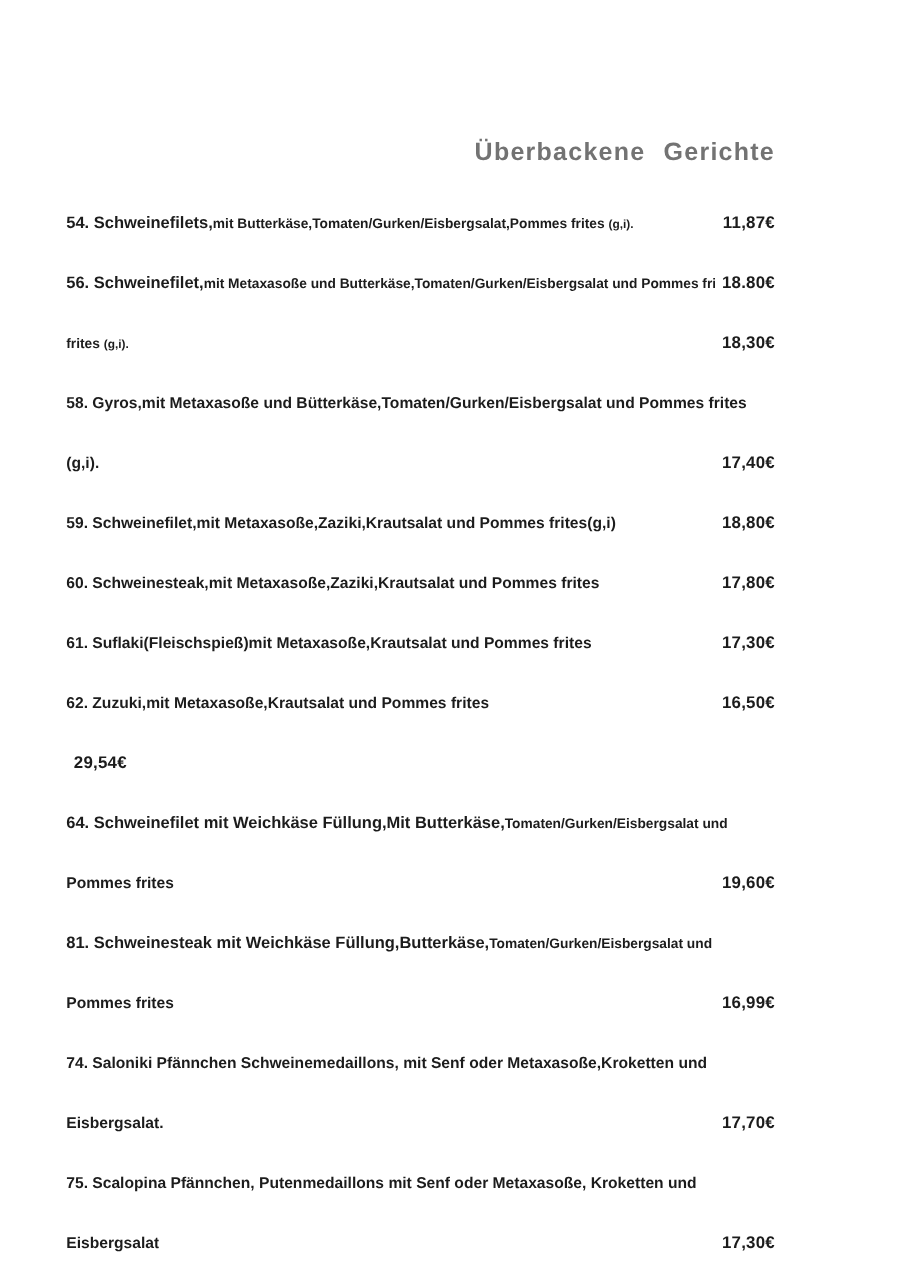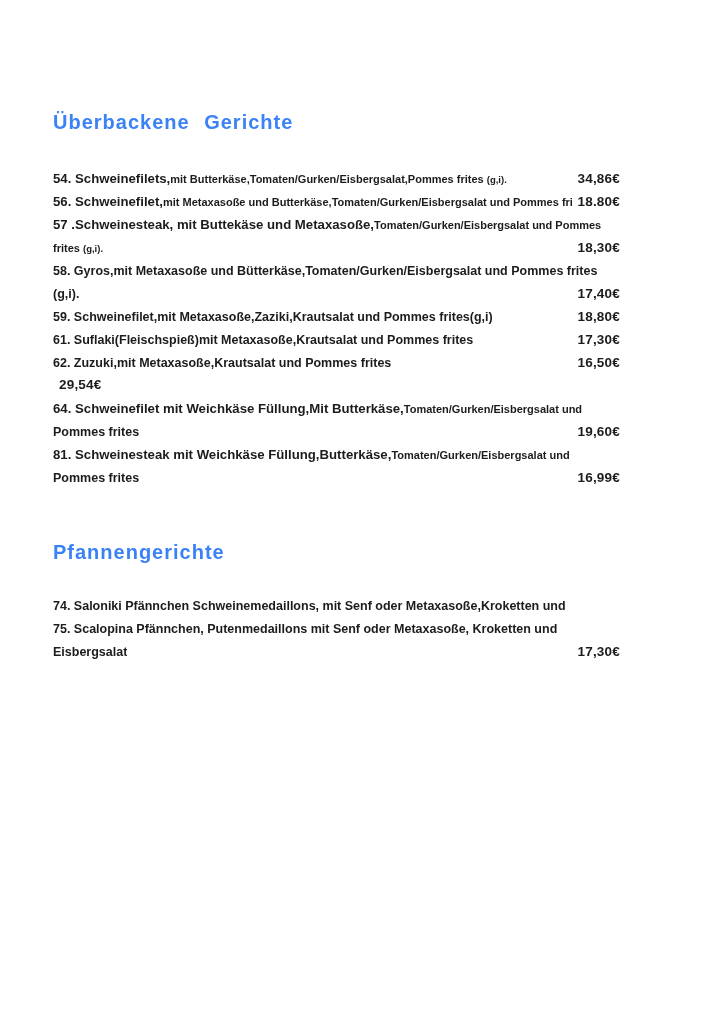--- a/index.html
+++ b/index.html
@@ -18,36 +18,37 @@
     left:53px;
     top:0;
     width:567px;
     padding-top:103px;
     box-sizing:content-box;
   }
   .section-title{
     margin:0;
     font-size:20px;
     line-height:38px;
-    text-align:left;
+    text-align:right;
     font-weight:700;
     letter-spacing:1px;
     word-spacing:8px;
-    color:#3b82f6;
+    color:#737373;
   }
   .section-title.second{margin-top:45px;}
   .items{margin-top:25px;}
   .items.second{margin-top:22px;}
   .line{
     display:flex;
     justify-content:space-between;
     align-items:baseline;
     height:23px;
     line-height:23px;
     white-space:nowrap;
+    margin-top:25px;
   }
   .txt{min-width:0;overflow:hidden;}
   .price{
     flex:0 0 auto;
     margin-left:6px;
     font-size:13.5px;
     letter-spacing:0.2px;
   }
   .seg{font-weight:700;}
   .seg.lg{font-size:13.2px;}
@@ -60,52 +61,53 @@
 
 <div class="page">
   <div class="content">
 
     <h2 class="section-title">Überbackene Gerichte</h2>
 
     <div class="items">
 
       <div class="line">
         <span class="txt"><span class="seg lg">54. Schweinefilets,</span><span class="seg md">mit Butterkäse,Tomaten/Gurken/Eisbergsalat,Pommes frites </span><span class="seg sm">(g,i).</span></span>
-        <span class="price">34,86€</span>
+        <span class="price">11,87€</span>
       </div>
 
 
       <div class="line">
         <span class="txt"><span class="seg lg">56. Schweinefilet,</span><span class="seg md">mit Metaxasoße und Butterkäse,Tomaten/Gurken/Eisbergsalat und Pommes frites</span></span>
         <span class="price">18.80€</span>
       </div>
 
-      <div class="line">
-        <span class="txt"><span class="seg lg">57 .Schweinesteak, mit Buttekäse und Metaxasoße,</span><span class="seg md">Tomaten/Gurken/Eisbergsalat und Pommes</span></span>
-      </div>
 
       <div class="line">
         <span class="txt"><span class="seg md">frites </span><span class="seg sm">(g,i).</span></span>
         <span class="price">18,30€</span>
       </div>
 
       <div class="line">
         <span class="txt"><span class="seg bd">58. Gyros,mit Metaxasoße und Bütterkäse,Tomaten/Gurken/Eisbergsalat und Pommes frites</span></span>
       </div>
 
       <div class="line">
         <span class="txt"><span class="seg bd">(g,i).</span></span>
         <span class="price">17,40€</span>
       </div>
 
       <div class="line">
         <span class="txt"><span class="seg bd">59. Schweinefilet,mit Metaxasoße,Zaziki,Krautsalat und Pommes frites(g,i)</span></span>
         <span class="price">18,80€</span>
       </div>
 
+      <div class="line">
+        <span class="txt"><span class="seg bd">60. Schweinesteak,mit Metaxasoße,Zaziki,Krautsalat und Pommes frites</span></span>
+        <span class="price">17,80€</span>
+      </div>
 
       <div class="line">
         <span class="txt"><span class="seg bd">61. Suflaki(Fleischspieß)mit Metaxasoße,Krautsalat und Pommes frites</span></span>
         <span class="price">17,30€</span>
       </div>
 
       <div class="line">
         <span class="txt"><span class="seg bd">62. Zuzuki,mit Metaxasoße,Krautsalat und Pommes frites</span></span>
         <span class="price">16,50€</span>
       </div>
@@ -127,28 +129,31 @@
         <span class="txt"><span class="seg lg">81. Schweinesteak mit Weichkäse Füllung,Butterkäse,</span><span class="seg md">Tomaten/Gurken/Eisbergsalat und</span></span>
       </div>
 
       <div class="line">
         <span class="txt"><span class="seg bd">Pommes frites</span></span>
         <span class="price">16,99€</span>
       </div>
 
     </div>
 
-    <h2 class="section-title second">Pfannengerichte</h2>
 
     <div class="items second">
 
       <div class="line">
         <span class="txt"><span class="seg bd">74. Saloniki Pfännchen Schweinemedaillons, mit Senf oder Metaxasoße,Kroketten und</span></span>
       </div>
 
+      <div class="line">
+        <span class="txt"><span class="seg bd">Eisbergsalat.</span></span>
+        <span class="price">17,70€</span>
+      </div>
 
       <div class="line">
         <span class="txt"><span class="seg bd">75. Scalopina Pfännchen, Putenmedaillons mit Senf oder Metaxasoße, Kroketten und</span></span>
       </div>
 
       <div class="line">
         <span class="txt"><span class="seg bd">Eisbergsalat</span></span>
         <span class="price">17,30€</span>
       </div>
 

